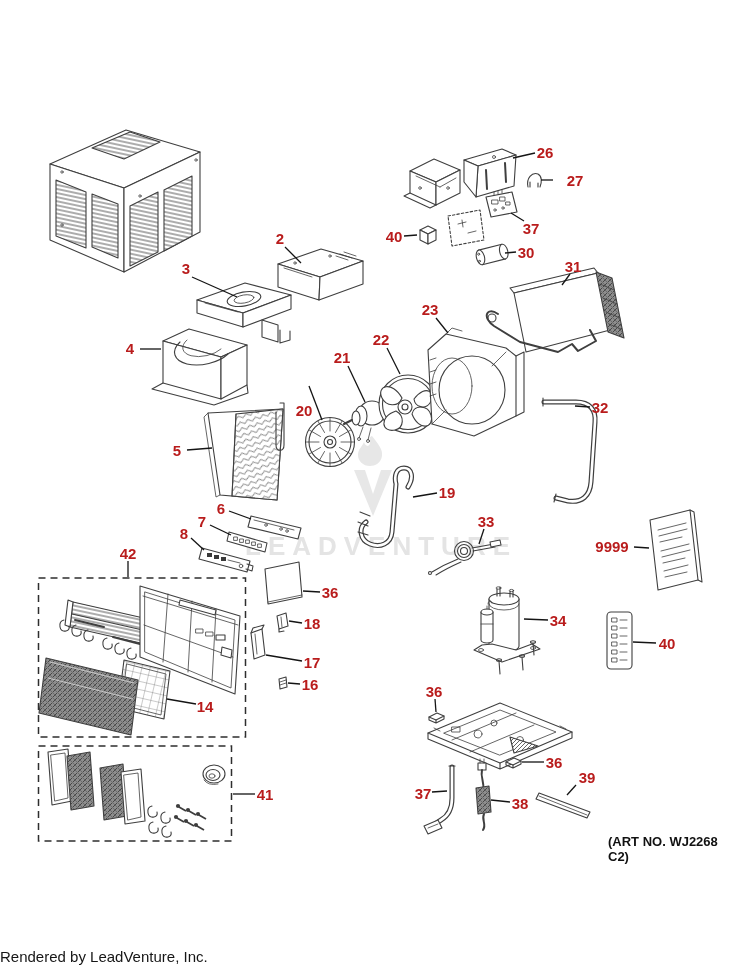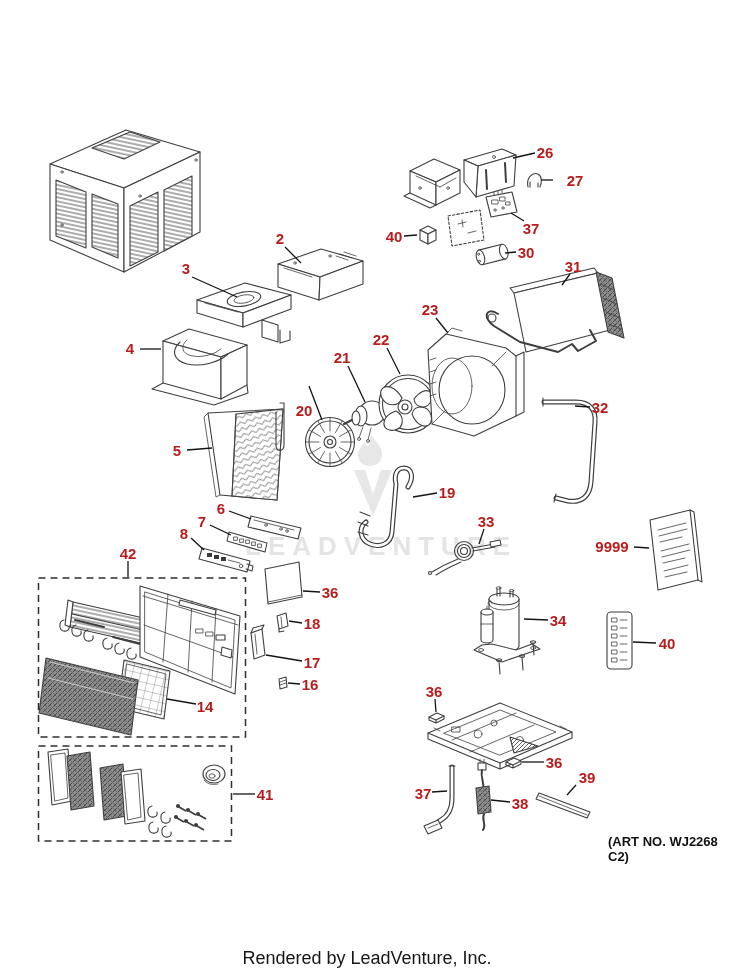--- a/index.html
+++ b/index.html
@@ -6,21 +6,21 @@
   .stage{position:relative;width:750px;height:971px;background:#fff;overflow:hidden;
          font-family:"Liberation Sans",sans-serif;}
   .watermark-text{position:absolute;left:245px;top:531px;font-size:26px;font-weight:bold;
          letter-spacing:7px;color:#e4e4e4;z-index:0;user-select:none;}
   .artlayer{position:absolute;left:0;top:0;z-index:1;}
   .callouts{position:absolute;left:0;top:0;width:750px;height:971px;z-index:2;pointer-events:none;}
   .callout{position:absolute;transform:translate(-50%,-50%);font-weight:bold;font-size:15px;
          color:#b91c1c;white-space:nowrap;}
   .artno{position:absolute;left:608px;top:834px;width:130px;font-size:13px;font-weight:bold;
          color:#111;z-index:2;letter-spacing:0;}
-  .footer{position:absolute;left:0;right:16px;top:948px;text-align:center;font-size:18px;
+  .footer{position:absolute;left:0;right:16px;top:948px;font-size:15px;
          color:#161616;z-index:2;}
   svg .ln{stroke:#3f3f3f;fill:none;stroke-width:1.1;stroke-linejoin:round;stroke-linecap:round;}
   svg .fw{fill:#ffffff;}
   svg .slat{fill:url(#p-slats);}
   svg .mesh{fill:url(#p-mesh);}
   svg .grid{fill:url(#p-grid);}
   svg .fins{fill:url(#p-fins);}
   svg .hatch{fill:url(#p-hatch);}
   svg .dashed{stroke-dasharray:7,5;stroke-width:1.5;stroke:#2e2e2e;fill:none;}
   svg .thin{stroke-width:0.8;}

